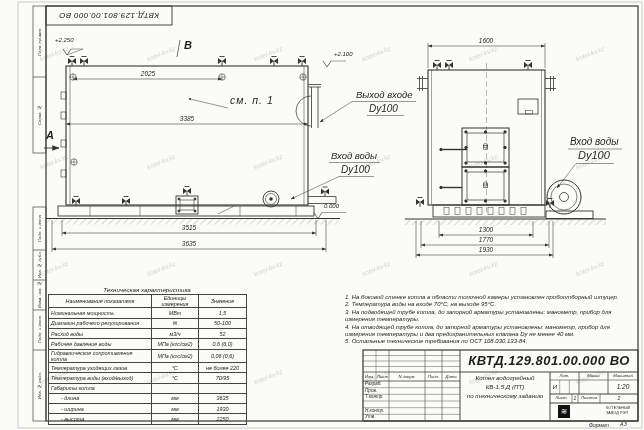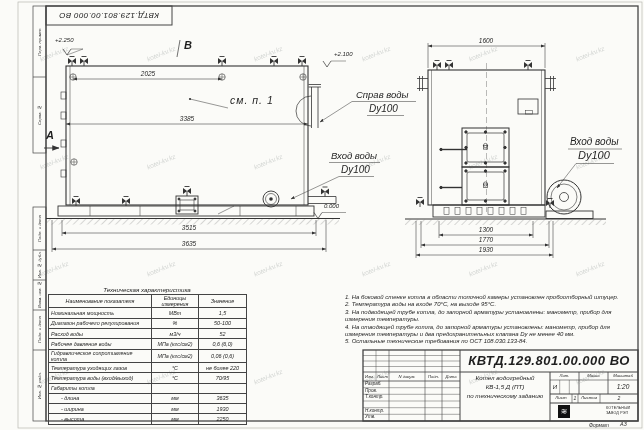--- a/index.html
+++ b/index.html
@@ -318,21 +318,21 @@
 
   <div class="t dim" style="left:148px;top:71px">2025</div>
   <div class="t dim" style="left:187px;top:116px">3385</div>
   <div class="t dim" style="left:189px;top:225px">3515</div>
   <div class="t dim" style="left:189px;top:241px">3635</div>
   <div class="t dim" style="left:486px;top:38px">1600</div>
   <div class="t dim" style="left:486px;top:227px">1300</div>
   <div class="t dim" style="left:486px;top:237px">1770</div>
   <div class="t dim" style="left:486px;top:247px">1930</div>
 
-  <div class="t p1" style="left:356px;top:90px">Справ воды</div>
+  <div class="t p1" style="left:356px;top:90px">Выход входе</div>
   <div class="t p2" style="left:369px;top:104px">Dy100</div>
   <div class="t p1" style="left:331px;top:151px">Вход воды</div>
   <div class="t p2" style="left:341px;top:165px">Dy100</div>
   <div class="t p2" style="left:570px;top:137px">Вход воды</div>
   <div class="t p2" style="left:578px;top:150px;font-size:11px">Dy100</div>
 
   <div class="tech-title">Техническая характеристика</div>
   <table class="tech">
     <colgroup>
         <col style="width:103px">

